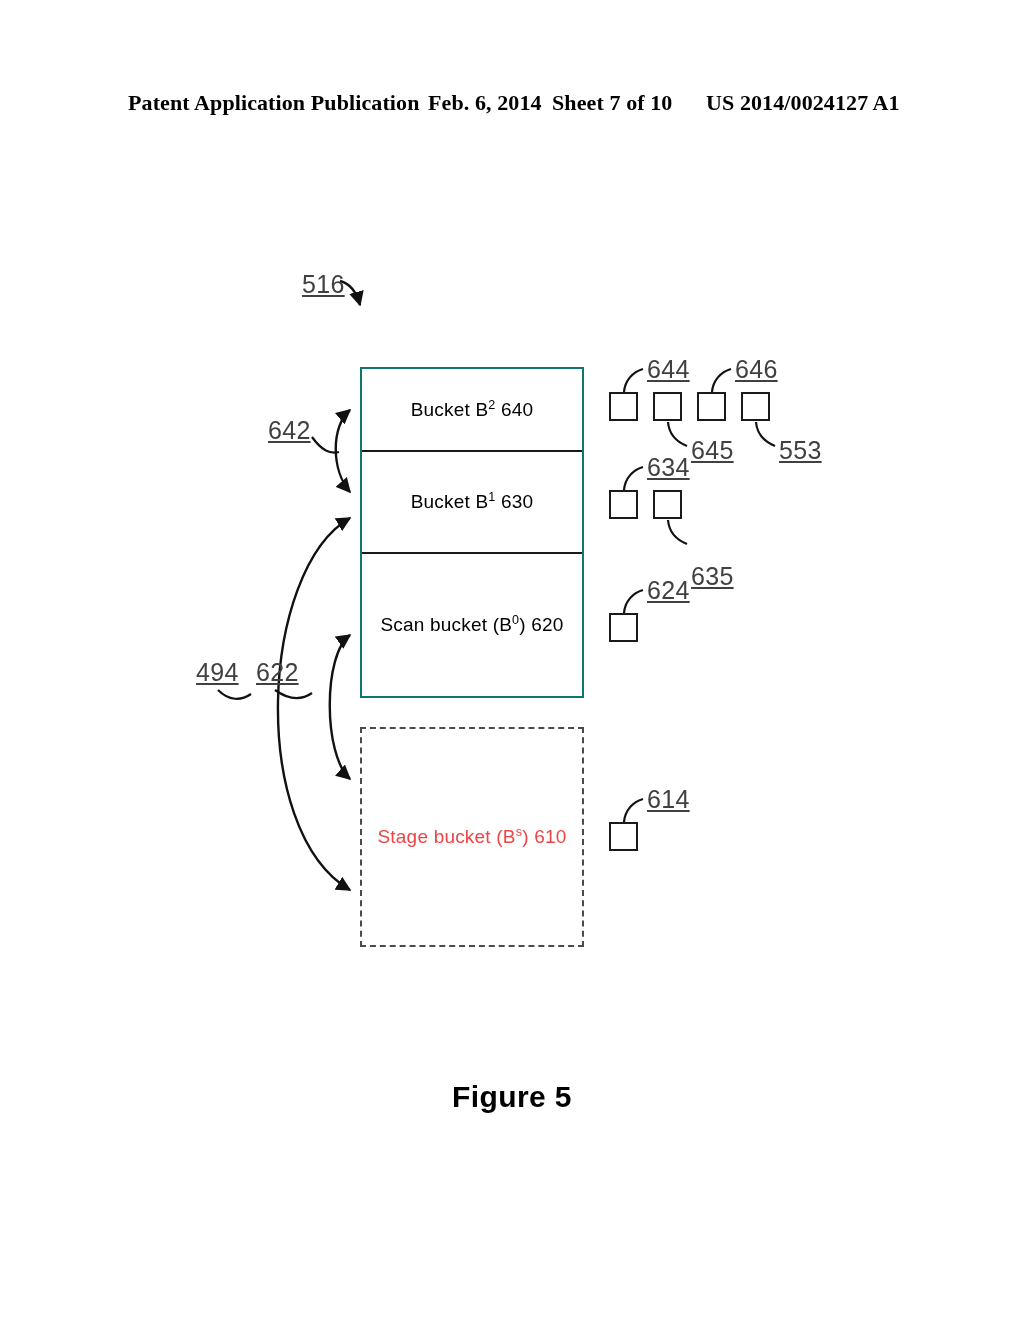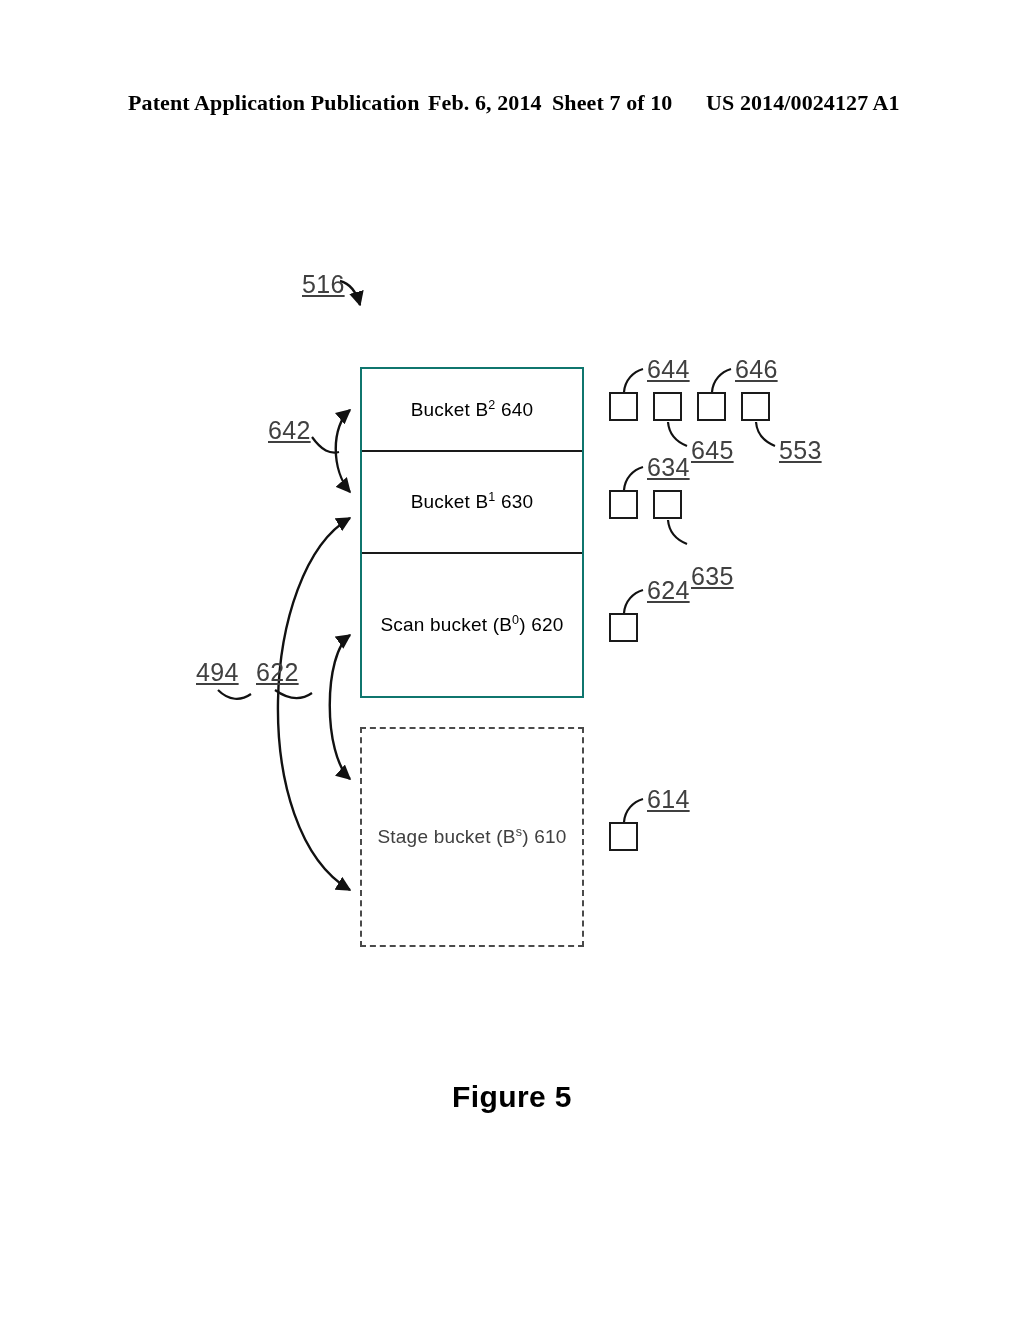--- a/index.html
+++ b/index.html
@@ -77,21 +77,21 @@
   
   .bucket-box {
     position: absolute;
     box-sizing: border-box;
     background: #ffffff;
     display: flex;
     align-items: center;
     justify-content: center;
     font-family: "Liberation Sans", sans-serif;
     font-size: 19px;
-    color: #404040;
+    color: #ef4444;
     letter-spacing: 0.2px;
   }
   .solid-stack {
     position: absolute;
     left: 360px;
     top: 367px;
     width: 224px;
     height: 331px;
     box-sizing: border-box;
     border: 2px solid #0f766e;

